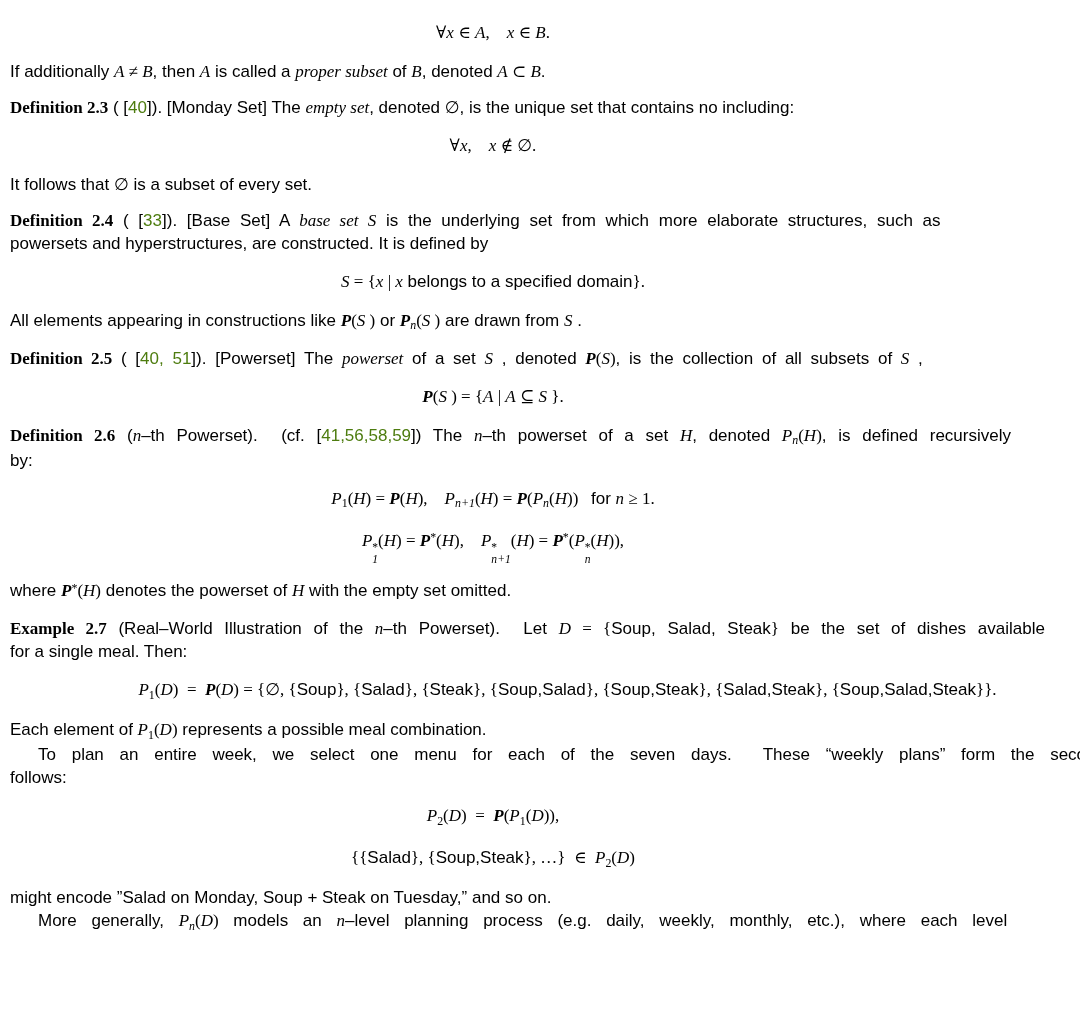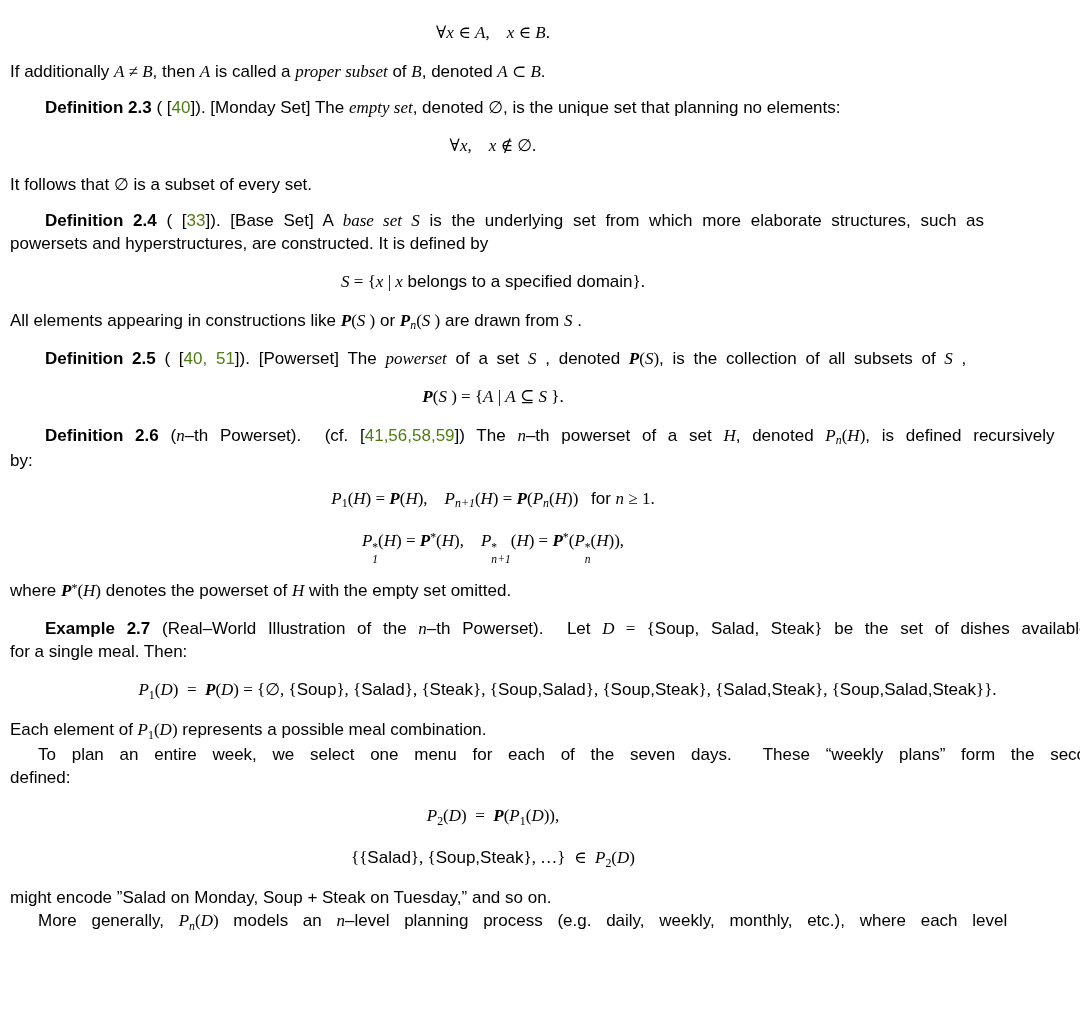--- a/index.html
+++ b/index.html
@@ -11,41 +11,41 @@
   .doc{padding:6px 0 0 10px;width:1080px;box-sizing:border-box;}
   .line{white-space:pre;margin:0;}
   .para{margin-top:13px;}
   .indent{padding-left:28px;}
   .formula{width:966px;text-align:center;margin:13px 0;line-height:28px;white-space:pre;}
   .formula-left{width:auto;text-align:center;padding-left:45px;}
   
   .t-r{font-family:"Liberation Sans","DejaVu Sans",sans-serif;}
   .t-m{font-family:"Liberation Serif","DejaVu Serif",serif;font-style:italic;}
   .t-u{font-family:"Liberation Serif","DejaVu Serif",serif;}
-  .t-b{font-family:Liberation Sans, sans-serif;font-weight:bold;margin-left:35px;}
+  .t-b{font-family:Liberation Serif, serif;font-weight:bold;}
   .t-cal{font-family:"Liberation Serif","DejaVu Serif",serif;font-style:italic;font-weight:bold;}
   .t-c{color:#4d7c0f;cursor:pointer;}
   .t-sub{font-family:"Liberation Serif","DejaVu Serif",serif;font-size:70%;position:relative;top:0.28em;}
   .t-msub{font-family:"Liberation Serif","DejaVu Serif",serif;font-style:italic;font-size:70%;position:relative;top:0.28em;}
   .t-sup{font-family:"Liberation Serif","DejaVu Serif",serif;font-size:70%;position:relative;top:-0.38em;}
   .ss{display:inline-flex;flex-direction:column;align-items:flex-start;font-size:68%;line-height:1.05;vertical-align:-0.45em;font-family:"Liberation Serif","DejaVu Serif",serif;}
   .ss-top{display:block;}
   .ss-bot{display:block;font-style:italic;}
   .ovl{display:inline-block;width:0;overflow:visible;white-space:pre;vertical-align:baseline;}
 </style>
 </head>
 <body>
 
 <div class="doc">
     <div class="formula"><span class="t-u">∀</span><span class="t-m">x</span><span class="t-u"> ∈ </span><span class="t-m">A</span><span class="t-u">,    </span><span class="t-m">x</span><span class="t-u"> ∈ </span><span class="t-m">B</span><span class="t-u">.</span></div>
     <div class="para">
       <div class="line"><span class="t-r">If additionally </span><span class="t-m">A</span><span class="t-u"> ≠ </span><span class="t-m">B</span><span class="t-r">, then </span><span class="t-m">A</span><span class="t-r"> is called a </span><span class="t-m">proper subset</span><span class="t-r"> of </span><span class="t-m">B</span><span class="t-r">, denoted </span><span class="t-m">A</span><span class="t-u"> ⊂ </span><span class="t-m">B</span><span class="t-r">.</span></div>
     </div>
     <div class="para">
-      <div class="line"><span class="t-b">Definition 2.3</span><span class="t-r"> ( [</span><span class="t-c">40</span><span class="t-r">]). [Monday Set] The </span><span class="t-m">empty set</span><span class="t-r">, denoted </span><span class="t-u">∅</span><span class="t-r">, is the unique set that planning no elements:</span></div>
+      <div class="line"><span class="t-b">Definition 2.3</span><span class="t-r"> ( [</span><span class="t-c">40</span><span class="t-r">]). [Monday Set] The </span><span class="t-m">empty set</span><span class="t-r">, denoted </span><span class="t-u">∅</span><span class="t-r">, is the unique set that contains no including:</span></div>
     </div>
     <div class="formula"><span class="t-u">∀</span><span class="t-m">x</span><span class="t-u">,    </span><span class="t-m">x</span><span class="t-u"> ∉ ∅.</span></div>
     <div class="para">
       <div class="line"><span class="t-r">It follows that </span><span class="t-u">∅</span><span class="t-r"> is a subset of every set.</span></div>
     </div>
     <div class="para">
       <div class="line" style="word-spacing: 5px;"><span class="t-b">Definition 2.4</span><span class="t-r"> ( [</span><span class="t-c">33</span><span class="t-r">]). [Base Set] A </span><span class="t-m">base set </span><span class="t-m">S</span><span class="t-r"> is the underlying set from which more elaborate structures, such as</span></div>
       <div class="line"><span class="t-r">powersets and hyperstructures, are constructed. It is defined by</span></div>
     </div>
     <div class="formula"><span class="t-m">S</span><span class="t-u"> = {</span><span class="t-m">x</span><span class="t-u"> | </span><span class="t-m">x</span><span class="t-r"> belongs to a specified domain</span><span class="t-u">}.</span></div>
@@ -66,21 +66,21 @@
       <div class="line"><span class="t-r">where </span><span class="t-cal">P</span><span class="t-sup">*</span><span class="t-u">(</span><span class="t-m">H</span><span class="t-u">)</span><span class="t-r"> denotes the powerset of </span><span class="t-m">H</span><span class="t-r"> with the empty set omitted.</span></div>
     </div>
     <div class="para">
       <div class="line" style="word-spacing: 7px;"><span class="t-b">Example 2.7</span><span class="t-r"> (Real–World Illustration of the </span><span class="t-m">n</span><span class="t-r">–th Powerset).  Let </span><span class="t-m">D</span><span class="t-u"> = {</span><span class="t-r">Soup, Salad, Steak</span><span class="t-u">}</span><span class="t-r"> be the set of dishes available</span></div>
       <div class="line"><span class="t-r">for a single meal. Then:</span></div>
     </div>
     <div class="formula formula-left"><span class="t-m">P</span><span class="t-sub">1</span><span class="t-u">(</span><span class="t-m">D</span><span class="t-u">)  =  </span><span class="t-cal">P</span><span class="t-u">(</span><span class="t-m">D</span><span class="t-u">) = {∅</span><span class="t-u">, {</span><span class="t-r">Soup</span><span class="t-u">}, {</span><span class="t-r">Salad</span><span class="t-u">}, {</span><span class="t-r">Steak</span><span class="t-u">}, {</span><span class="t-r">Soup,Salad</span><span class="t-u">}, {</span><span class="t-r">Soup,Steak</span><span class="t-u">}, {</span><span class="t-r">Salad,Steak</span><span class="t-u">}, {</span><span class="t-r">Soup,Salad,Steak</span><span class="t-u">}}.</span></div>
     <div class="para">
       <div class="line"><span class="t-r">Each element of </span><span class="t-m">P</span><span class="t-sub">1</span><span class="t-u">(</span><span class="t-m">D</span><span class="t-u">)</span><span class="t-r"> represents a possible meal combination.</span></div>
       <div class="line indent" style="word-spacing: 11px;"><span class="t-r">To plan an entire week, we select one menu for each of the seven days.  These “weekly plans” form the second</span></div>
-      <div class="line"><span class="t-r">defined:</span></div>
+      <div class="line"><span class="t-r">follows:</span></div>
     </div>
     <div class="formula"><span class="t-m">P</span><span class="t-sub">2</span><span class="t-u">(</span><span class="t-m">D</span><span class="t-u">)  =  </span><span class="t-cal">P</span><span class="t-u">(</span><span class="t-m">P</span><span class="t-sub">1</span><span class="t-u">(</span><span class="t-m">D</span><span class="t-u">)),</span></div>
     <div class="formula"><span class="t-u">{{</span><span class="t-r">Salad</span><span class="t-u">}, {</span><span class="t-r">Soup,Steak</span><span class="t-u">}, …}  ∈  </span><span class="t-m">P</span><span class="t-sub">2</span><span class="t-u">(</span><span class="t-m">D</span><span class="t-u">)</span></div>
     <div class="para">
       <div class="line"><span class="t-r">might encode ”Salad on Monday, Soup + Steak on Tuesday,” and so on.</span></div>
       <div class="line indent" style="word-spacing: 10px;"><span class="t-r">More generally, </span><span class="t-m">P</span><span class="t-msub">n</span><span class="t-u">(</span><span class="t-m">D</span><span class="t-u">)</span><span class="t-r"> models an </span><span class="t-m">n</span><span class="t-r">–level planning process (e.g. daily, weekly, monthly, etc.), where each level</span></div>
     </div>
   </div>
 
 </body></html>

